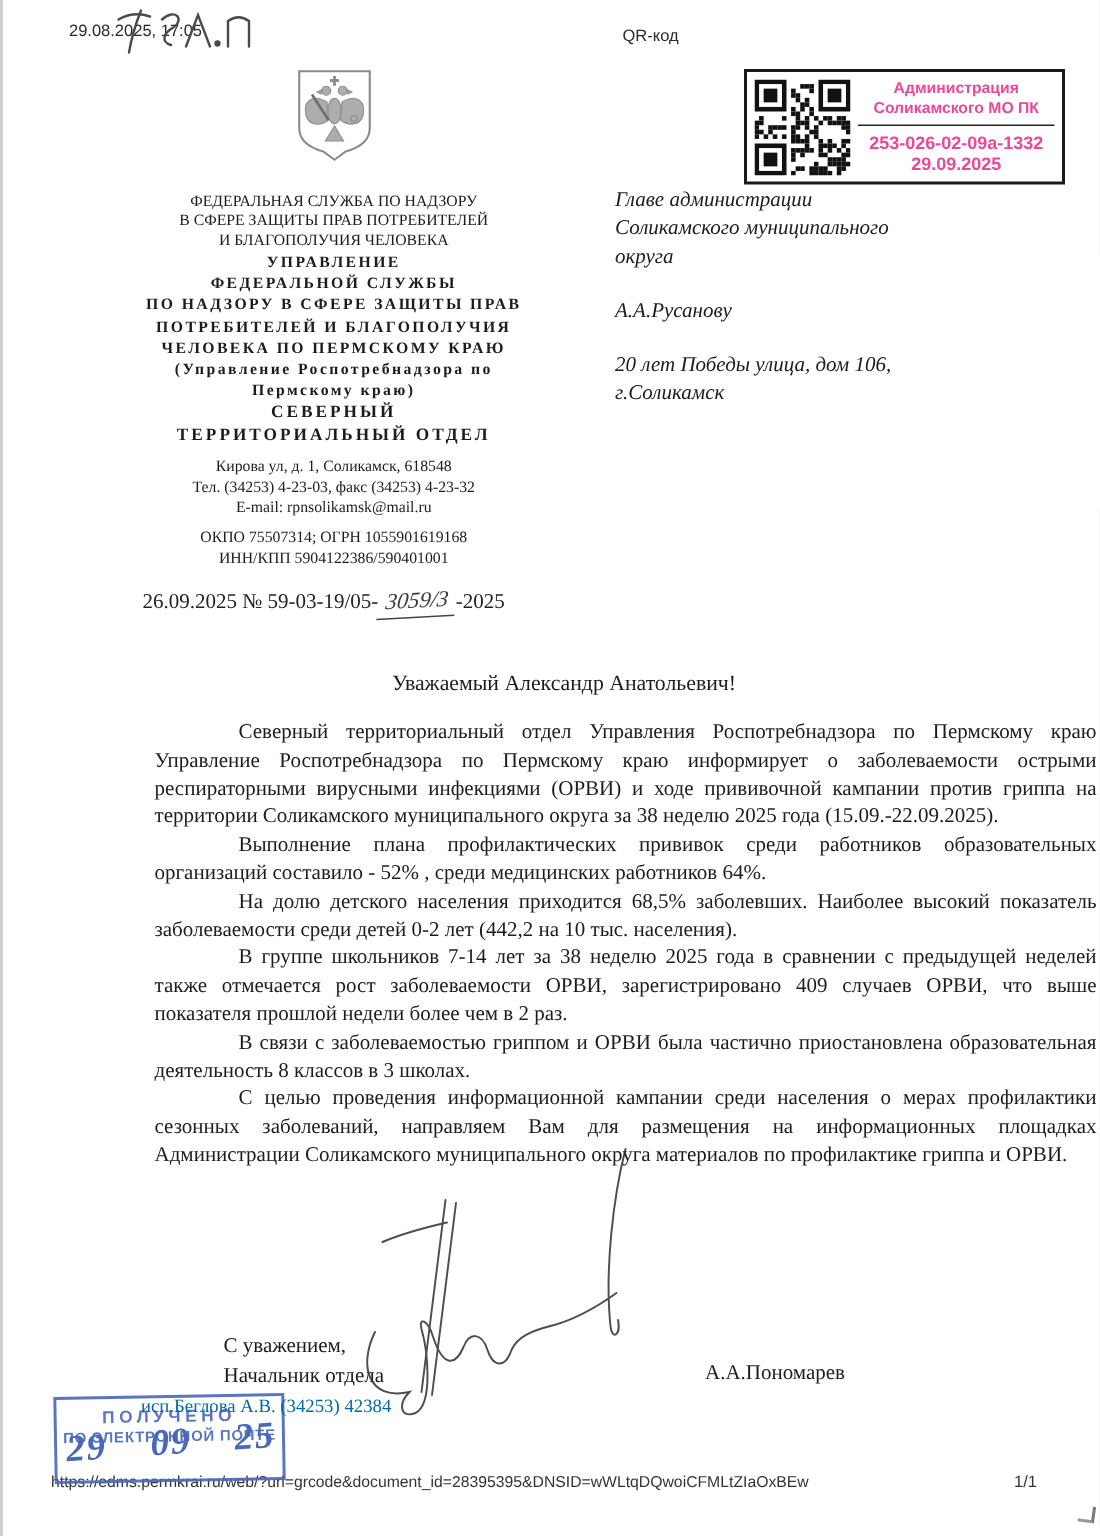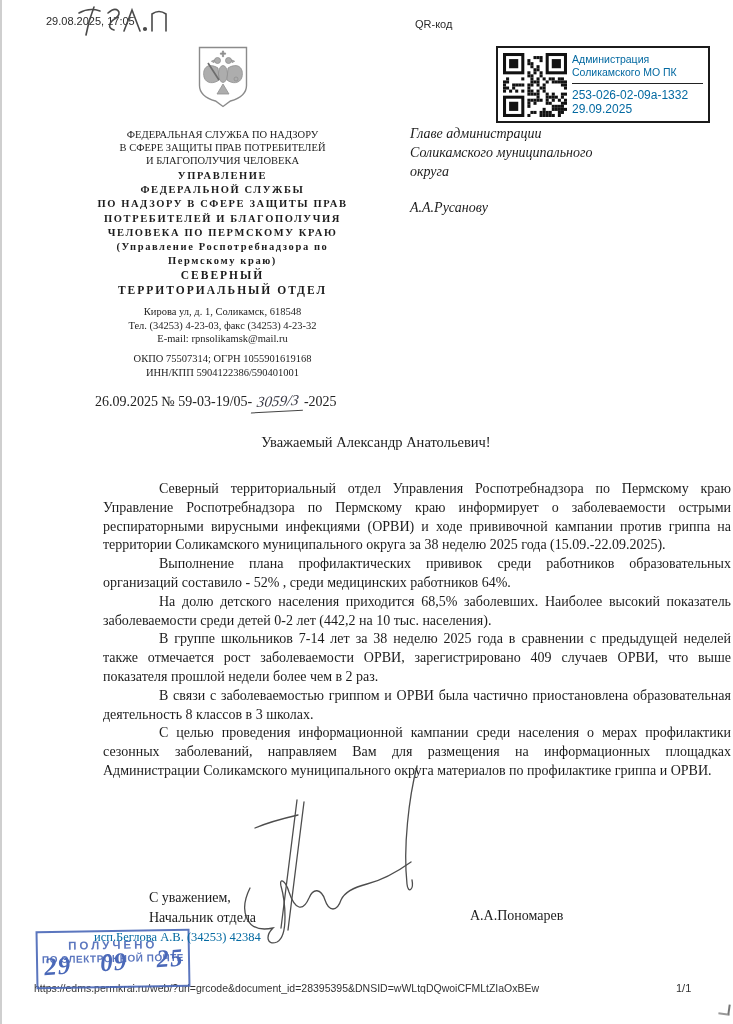--- a/index.html
+++ b/index.html
@@ -16,21 +16,21 @@
   .scan-datetime{left:46px;top:15px;font-size:11px;color:#2a2a2a;}
   .top-scribble{left:72px;top:1px;}
   .qr-caption{left:415px;top:18px;font-size:11px;color:#2a2a2a;}
 
   .reg-stamp{
     left:496px;top:46px;width:214px;height:77px;border:2.5px solid #1b1b1b;
     background:#fff;display:flex;align-items:center;gap:5px;padding:3px 5px;
     box-sizing:border-box;
   }
   .reg-qr{flex:0 0 auto;}
-  .reg-text{flex:1;font-weight:normal;color:#0369a1;}
+  .reg-text{flex:1;text-align:center;font-weight:bold;color:#ec4899;}
   .reg-org{font-size:10.5px;line-height:13px;padding-bottom:4px;border-bottom:1.5px solid #222;}
   .reg-num{font-size:12px;margin-top:4px;line-height:14px;}
   .reg-date{font-size:12px;line-height:14px;}
 
   .emblem{left:196px;top:44px;}
 
   .lh{left:60px;width:325px;text-align:center;}
   .lh-service{top:128px;font-size:10.5px;line-height:13px;}
   .lh-directorate{top:169px;font-size:10.5px;line-height:14.2px;font-weight:bold;letter-spacing:1.6px;}
   .lh-department{top:268px;font-size:11.5px;line-height:15px;font-weight:bold;letter-spacing:2px;}
@@ -41,21 +41,21 @@
   .ref-handwritten{
     display:inline-block;border-bottom:1px solid #444;padding:0 5px 1px 5px;
     font-style:italic;font-size:15px;color:#3a3a46;min-width:40px;text-align:center;
     transform:rotate(-3deg) skewX(-10deg);
   }
 
   .recipient{left:410px;top:124px;font-size:14px;line-height:19px;font-style:italic;}
   .recipient-name{margin-top:17px;}
   .recipient-address{margin-top:17px;}
 
-  .salutation{left:62px;top:434px;width:628px;text-align:center;font-size:14.5px;}
+  .salutation{left:62px;top:448px;width:628px;text-align:center;font-size:14.5px;}
   .letter-body{left:62px;top:480px;width:628px;font-size:14px;line-height:18.8px;text-align:justify;margin-left:41px;}
   .letter-body p{margin:0;text-indent:56px;}
 
   .closing-left{left:149px;top:888px;font-size:14px;line-height:20px;}
   .signer{left:470px;top:908px;font-size:14px;}
   .signature{left:225px;top:752px;z-index:3;}
 
   .executor{left:94px;top:930px;font-size:12.5px;color:#0369a1;z-index:2;}
 
   .received-stamp{
@@ -276,20 +276,22 @@
 
   <div class="abs ref-line">
     <span>26.09.2025 № 59-03-19/05-</span><span class="ref-handwritten">3059/3</span><span>-2025</span>
   </div>
 
   <div class="abs recipient">
     <div class="pre">Главе администрации
 Соликамского муниципального
 округа</div>
     <div class="recipient-name">А.А.Русанову</div>
+    <div class="recipient-address pre">20 лет Победы улица, дом 106,
+г.Соликамск</div>
   </div>
 
   <div class="abs salutation">Уважаемый Александр Анатольевич!</div>
 
   <div class="abs letter-body">
     <p>Северный территориальный отдел Управления Роспотребнадзора по Пермскому краю Управление Роспотребнадзора по Пермскому краю информирует о заболеваемости острыми респираторными вирусными инфекциями (ОРВИ) и  ходе прививочной кампании против гриппа на территории Соликамского муниципального округа за 38 неделю 2025 года (15.09.-22.09.2025).</p>
     <p>Выполнение плана профилактических прививок  среди работников образовательных организаций составило  - 52% , среди медицинских работников 64%.</p>
     <p>На долю детского населения приходится 68,5% заболевших. Наиболее высокий показатель заболеваемости среди детей 0-2 лет (442,2 на 10 тыс. населения).</p>
     <p>В группе школьников 7-14 лет за 38 неделю 2025 года в сравнении с предыдущей неделей также отмечается рост заболеваемости ОРВИ, зарегистрировано 409 случаев ОРВИ, что выше показателя прошлой недели более чем в 2 раз.</p>
     <p>В связи с заболеваемостью гриппом и ОРВИ была частично приостановлена образовательная деятельность 8 классов  в 3 школах.</p>

